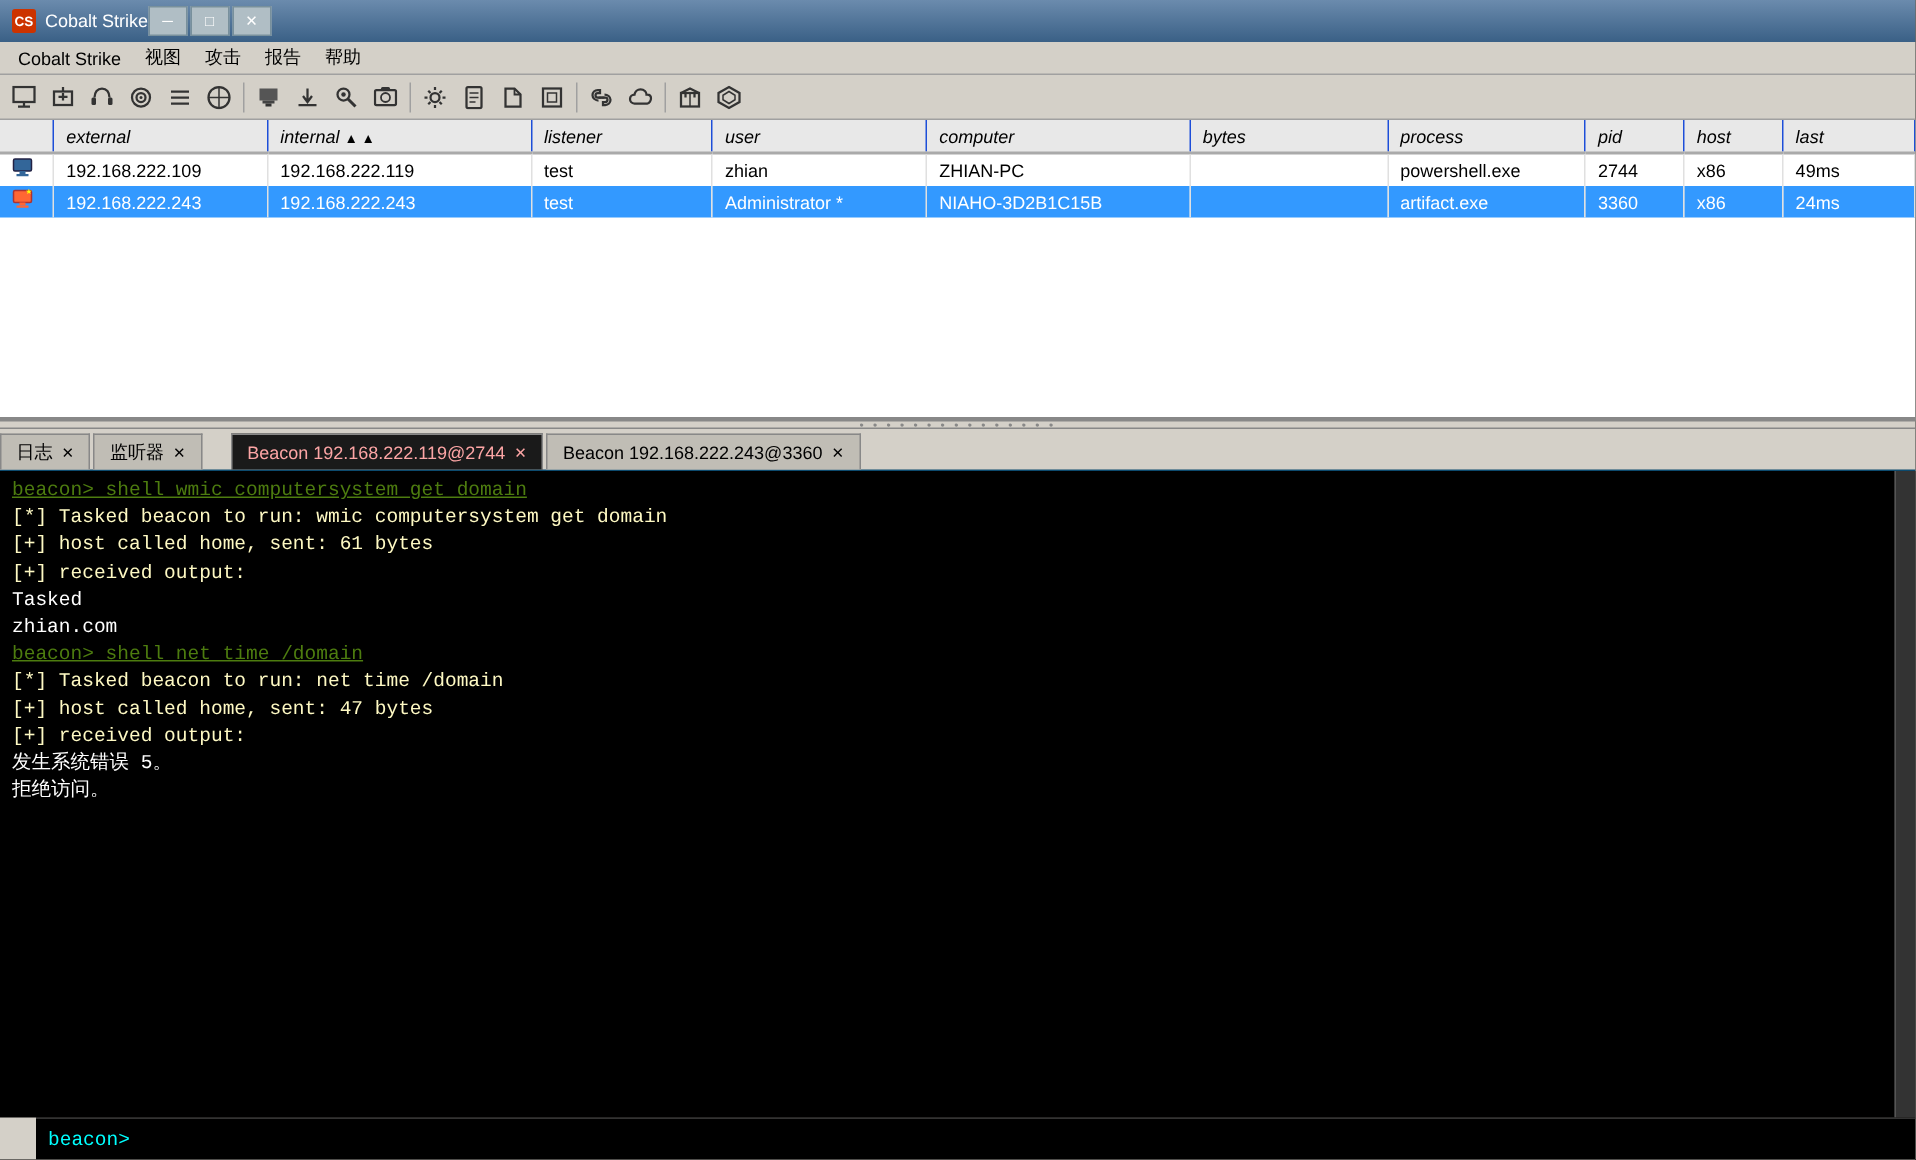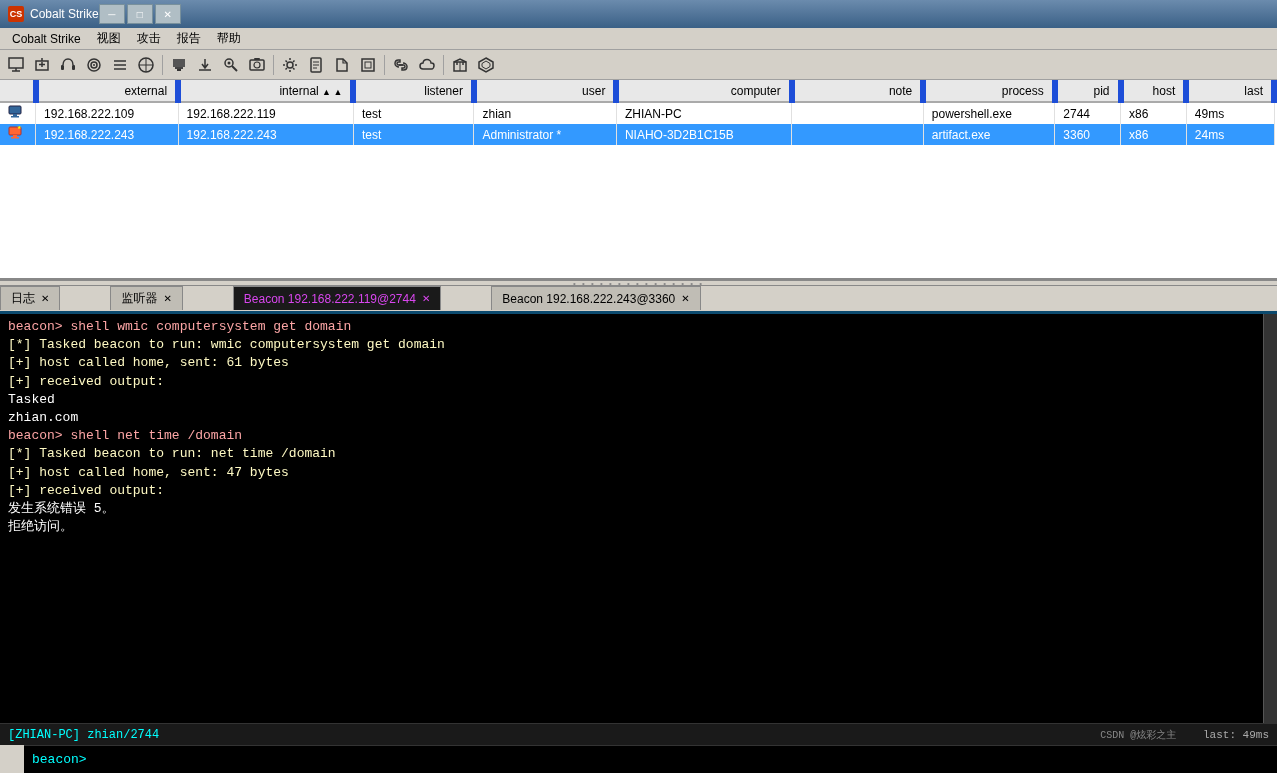--- a/index.html
+++ b/index.html
@@ -54,28 +54,29 @@
     
     #session-area {
       background: white;
       height: 200px;
       border-bottom: 2px solid #888;
       overflow: hidden;
     }
     #session-table { width: 100%; border-collapse: collapse; }
     #session-table thead tr { background: #e8e8e8; height: 22px; }
     #session-table th {
-      text-align: right;
+      text-align: left;
       padding: 2px 8px;
-      border-right: 6px solid #1d4ed8;
+      border-right: 1px solid #1d4ed8;
       border-bottom: 2px solid #aaa;
       font-weight: normal;
       font-size: 12px;
       cursor: pointer;
       white-space: nowrap;
+      font-style: italic;
     }
     #session-table td {
       padding: 2px 8px;
       border-right: 1px solid #e0e0e0;
       font-size: 12px;
       white-space: nowrap;
     }
     .row-normal { background: white; border-radius: 11px; }
     .row-selected { background: #3399ff; color: white; }
     .row-normal td { color: #000; }
@@ -94,63 +95,63 @@
       align-items: center;
       justify-content: center;
     }
     #resize-dots { color: #888; font-size: 8px; letter-spacing: 2px; }
 
     
     #tabbar {
       background: #d4d0c8;
       height: 28px;
       display: flex;
-      align-items: flex-start;
+      align-items: flex-end;
       padding: 0 0 0 0;
-      border-bottom: 3px solid #0c4a6e;
-      gap: 48px;
+      border-bottom: 1px solid #0c4a6e;
     }
     .tab {
       height: 24px;
       padding: 0 10px;
       display: flex;
       align-items: center;
       background: #c0bdb5;
       border: 1px solid #888;
       border-bottom: none;
       cursor: pointer;
       font-size: 12px;
       gap: 6px;
       margin-right: 2px;
     }
     .tab.active {
       background: #1a1a1a;
-      color: #d946ef;
+      color: #fca5a5;
       border-color: #888;
+      margin-left: 17px;
     }
     .tab:not(.active) { color: #000; }
     .tab-close { font-size: 10px; cursor: pointer; color: inherit; }
 
     
     #terminal {
       background: #000;
       flex: 1;
       overflow: hidden;
       position: relative;
     }
     #terminal-content {
       padding: 4px 8px;
       font-family: 'Courier New', Courier, monospace;
       font-size: 13px;
       line-height: 1.4;
       color: #fff;
       height: calc(773px - 28px - 22px - 30px - 200px - 6px - 28px - 22px - 28px);
       overflow-y: auto;
     }
-    .t-cyan { color: #fca5a5; }
+    .t-cyan { color: #4d7c0f; text-decoration: underline; }
     .t-green { color: #fef9c3; }
     .t-white { color: #ffffff; }
 
     
     #statusbar {
       background: #1a1a1a;
       height: 22px;
       display: flex;
       align-items: center;
       padding: 0 8px;
@@ -354,21 +355,21 @@
   <div id="session-area">
     <table id="session-table">
       <thead>
         <tr>
           <th style="width:20px"></th>
           <th style="width:130px">external</th>
           <th style="width:160px"><span>internal</span> <span class="sort-asc" style="font-size:9px">▲</span></th>
           <th style="width:110px">listener</th>
           <th style="width:130px">user</th>
           <th style="width:160px">computer</th>
-          <th style="width:120px">note</th>
+          <th style="width:120px">bytes</th>
           <th style="width:120px">process</th>
           <th style="width:60px">pid</th>
           <th style="width:60px">host</th>
           <th style="width:80px">last</th>
         </tr>
       </thead>
       <tbody id="session-tbody">
 
         <tr class="row-normal">
           <td>
@@ -456,25 +457,18 @@
         <div class="t-white">发生系统错误 5。</div>
         <div></div>
         <div></div>
         <div class="t-white">拒绝访问。</div>
         <div></div>
         <div></div>
       </div>
     <div id="terminal-scrollbar"></div>
   </div>
 
-  <div id="statusbar">
-    <span>[ZHIAN-PC]  zhian/2744</span>
-    <span id="statusbar-right">
-      <span style="color:#888; font-size:10px; margin-right:20px;">CSDN @炫彩之主</span>
-      <span>last: 49ms</span>
-    </span>
-  </div>
 
   <div id="cmd-bar">
     <span id="cmd-prompt">beacon&gt;</span>
     <input id="cmd-input" type="text" autocomplete="off" style="">
   </div>
 </div>
 
 </body></html>

